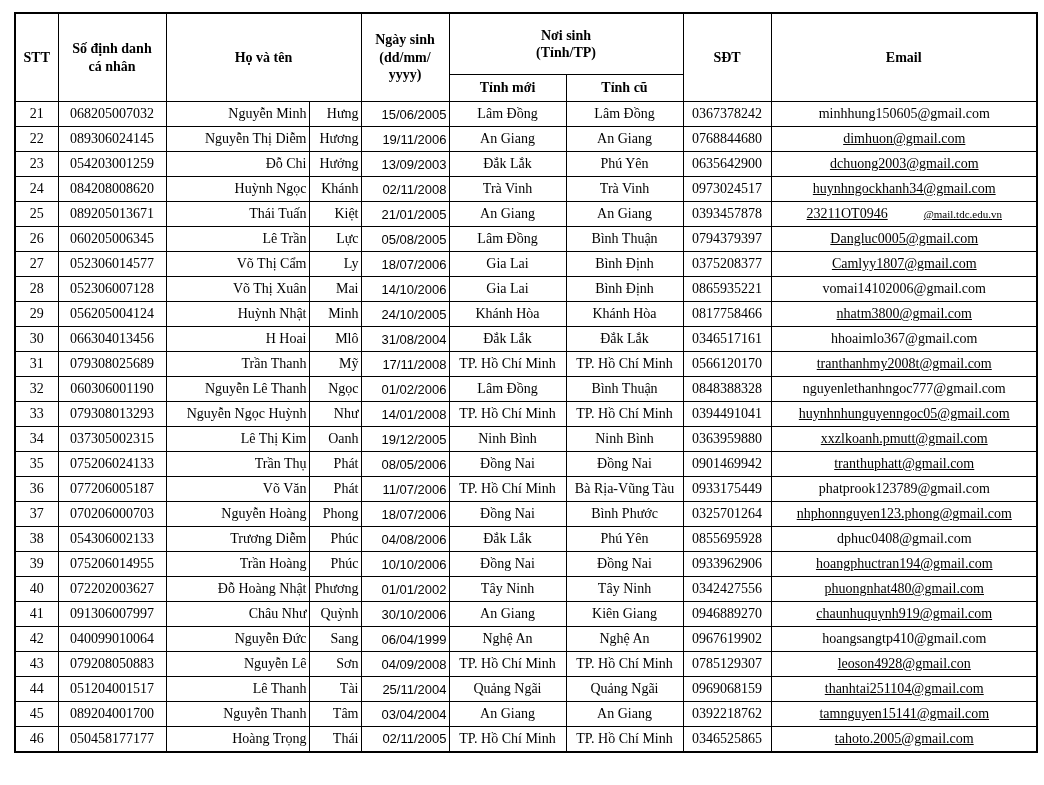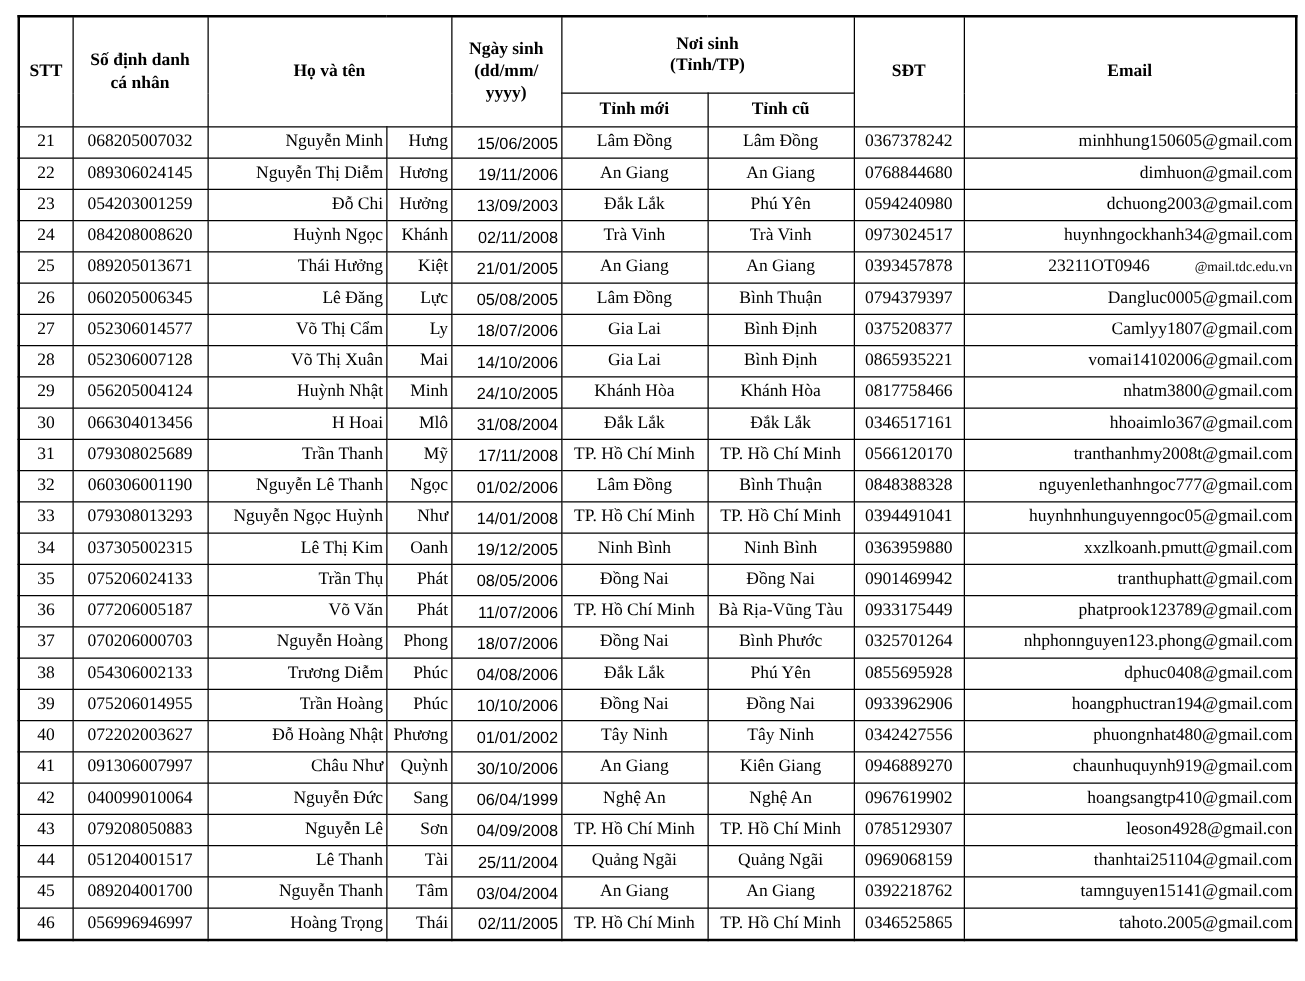--- a/index.html
+++ b/index.html
@@ -32,22 +32,22 @@
   tr.hrow1 th{height:60px;}
   tr.hrow2 th{height:26px;}
   tbody tr{height:25px;}
   td.c{text-align:center;}
   td.l{text-align:right;padding-left:4px;}
   td.dob{
     font-family:"Liberation Sans","DejaVu Sans",sans-serif;
     font-size:13px;
     text-align:right;
   }
-  td.email{text-align:right;padding-left:3px;}
-  td.email .u{}
+  td.email{text-align:center;padding-left:3px;}
+  td.email .u{text-decoration:underline;}
   td.email .sm{font-size:11px;margin-left:36px;}
 </style>
 </head>
 <body>
 
 <div class="page">
   <table>
     <colgroup>
       <col style="width:43px">
       <col style="width:108px">
@@ -102,49 +102,49 @@
           <td class="email"><span class="u">dimhuon@gmail.com</span></td>
         </tr>
         <tr>
           <td class="c">23</td>
           <td class="c">054203001259</td>
           <td class="l">Đỗ Chi</td>
           <td class="l">Hưởng</td>
           <td class="c dob">13/09/2003</td>
           <td class="c">Đắk Lắk</td>
           <td class="c">Phú Yên</td>
-          <td class="c">0594240980</td>
+          <td class="c">0635642900</td>
           <td class="email"><span class="u">dchuong2003@gmail.com</span></td>
         </tr>
         <tr>
           <td class="c">24</td>
           <td class="c">084208008620</td>
           <td class="l">Huỳnh Ngọc</td>
           <td class="l">Khánh</td>
           <td class="c dob">02/11/2008</td>
           <td class="c">Trà Vinh</td>
           <td class="c">Trà Vinh</td>
           <td class="c">0973024517</td>
           <td class="email"><span class="u">huynhngockhanh34@gmail.com</span></td>
         </tr>
         <tr>
           <td class="c">25</td>
           <td class="c">089205013671</td>
-          <td class="l">Thái Hưởng</td>
+          <td class="l">Thái Tuấn</td>
           <td class="l">Kiệt</td>
           <td class="c dob">21/01/2005</td>
           <td class="c">An Giang</td>
           <td class="c">An Giang</td>
           <td class="c">0393457878</td>
           <td class="email"><span class="u">23211OT0946<span class="sm">@mail.tdc.edu.vn</span></span></td>
         </tr>
         <tr>
           <td class="c">26</td>
           <td class="c">060205006345</td>
-          <td class="l">Lê Đăng</td>
+          <td class="l">Lê Trần</td>
           <td class="l">Lực</td>
           <td class="c dob">05/08/2005</td>
           <td class="c">Lâm Đồng</td>
           <td class="c">Bình Thuận</td>
           <td class="c">0794379397</td>
           <td class="email"><span class="u">Dangluc0005@gmail.com</span></td>
         </tr>
         <tr>
           <td class="c">27</td>
           <td class="c">052306014577</td>
@@ -349,21 +349,21 @@
           <td class="l">Nguyễn Thanh</td>
           <td class="l">Tâm</td>
           <td class="c dob">03/04/2004</td>
           <td class="c">An Giang</td>
           <td class="c">An Giang</td>
           <td class="c">0392218762</td>
           <td class="email"><span class="u">tamnguyen15141@gmail.com</span></td>
         </tr>
         <tr>
           <td class="c">46</td>
-          <td class="c">056996946997</td>
+          <td class="c">050458177177</td>
           <td class="l">Hoàng Trọng</td>
           <td class="l">Thái</td>
           <td class="c dob">02/11/2005</td>
           <td class="c">TP. Hồ Chí Minh</td>
           <td class="c">TP. Hồ Chí Minh</td>
           <td class="c">0346525865</td>
           <td class="email"><span class="u">tahoto.2005@gmail.com</span></td>
         </tr>
       </tbody>
   </table>

